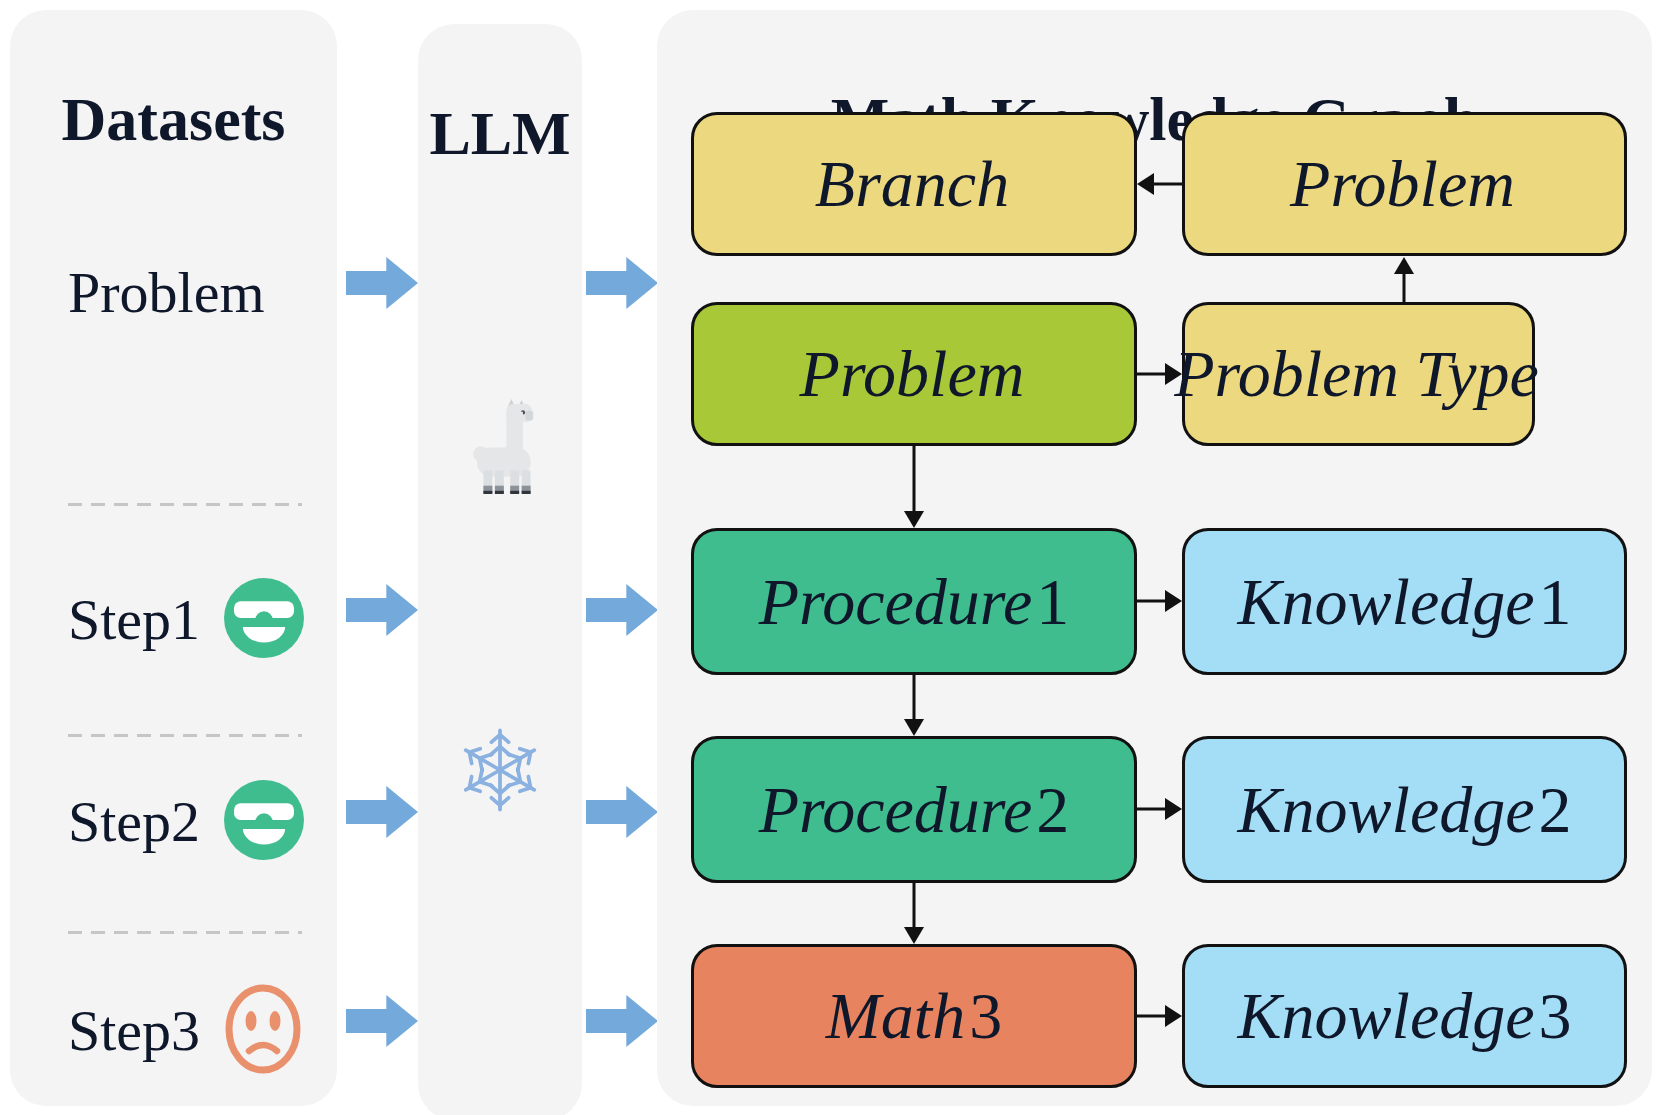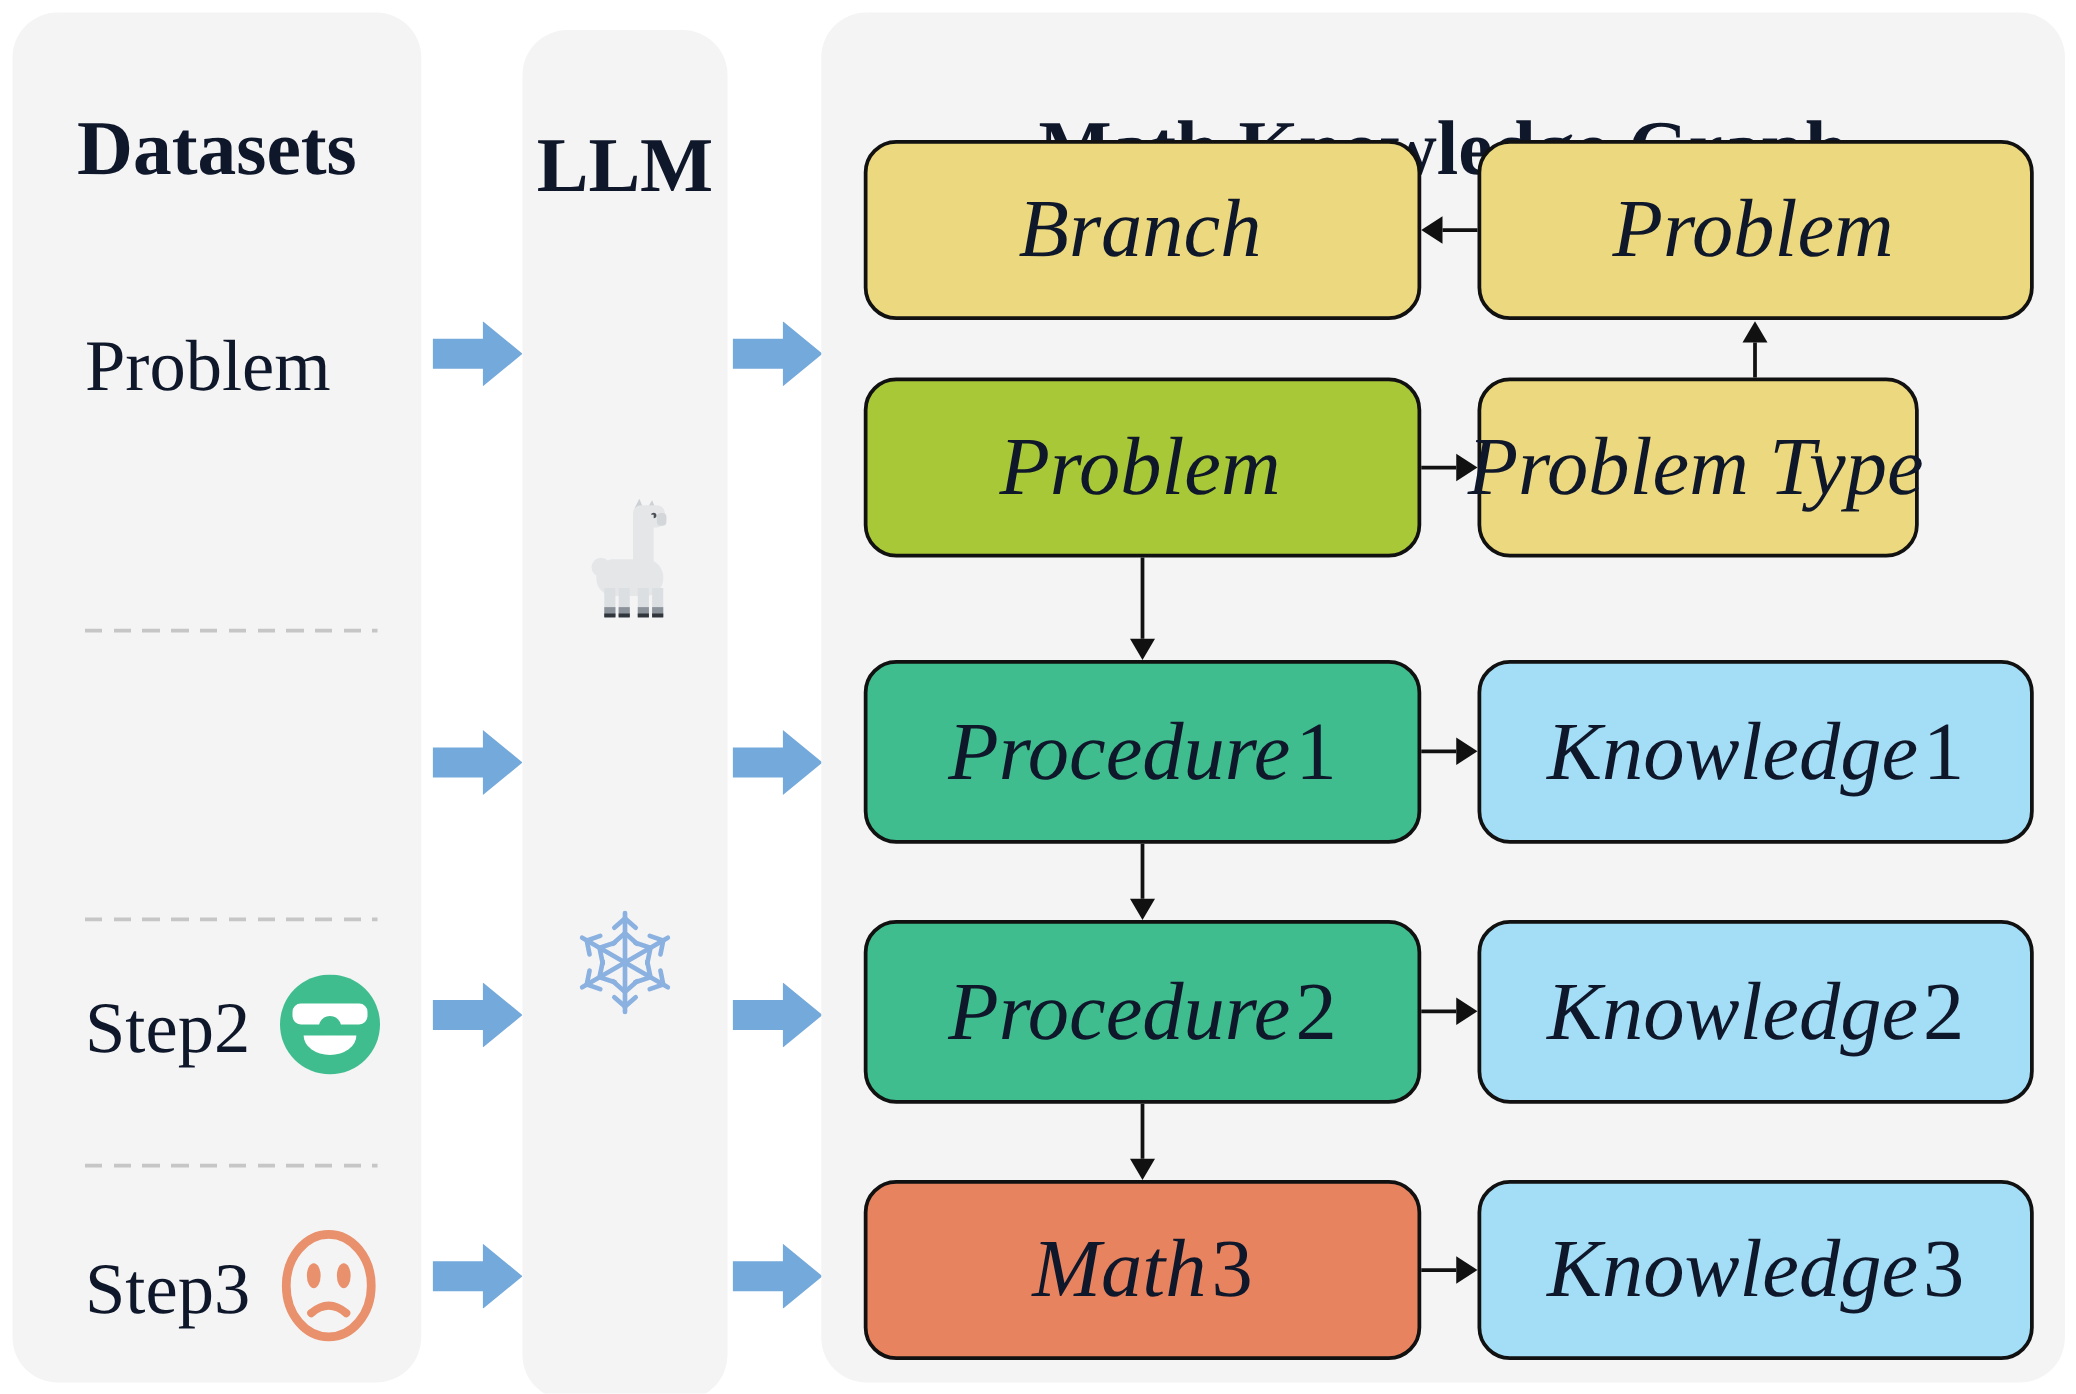--- a/index.html
+++ b/index.html
@@ -47,20 +47,31 @@
 
   <section class="panel panel-datasets">
     <h2 class="panel-title">Datasets</h2>
 
     <div class="ds-row" style="top:283px">
       <span class="ds-label">Problem</span>
     </div>
 
     <div class="ds-divider" style="top:493px"></div>
 
+    <div class="ds-row" style="top:610px">
+      <span class="ds-label">Step1</span>
+      <span>
+        <svg width="80" height="80" viewBox="0 0 72 72">
+          <circle cx="36" cy="36" r="36" fill="#3fbd8e"></circle>
+          <rect x="9" y="21" width="54" height="15" rx="6" fill="#ffffff"></rect>
+          <ellipse cx="36" cy="38" rx="8" ry="8" fill="#3fbd8e"></ellipse>
+          <path d="M17,44 a19,14 0 0 0 38,0 z" fill="#ffffff"></path>
+        </svg>
+      </span>
+    </div>
 
     <div class="ds-divider" style="top:724px"></div>
 
     <div class="ds-row" style="top:812px">
       <span class="ds-label">Step2</span>
       <span>
         <svg width="80" height="80" viewBox="0 0 72 72">
           <circle cx="36" cy="36" r="36" fill="#3fbd8e"></circle>
           <rect x="9" y="21" width="54" height="15" rx="6" fill="#ffffff"></rect>
           <ellipse cx="36" cy="38" rx="8" ry="8" fill="#3fbd8e"></ellipse>

